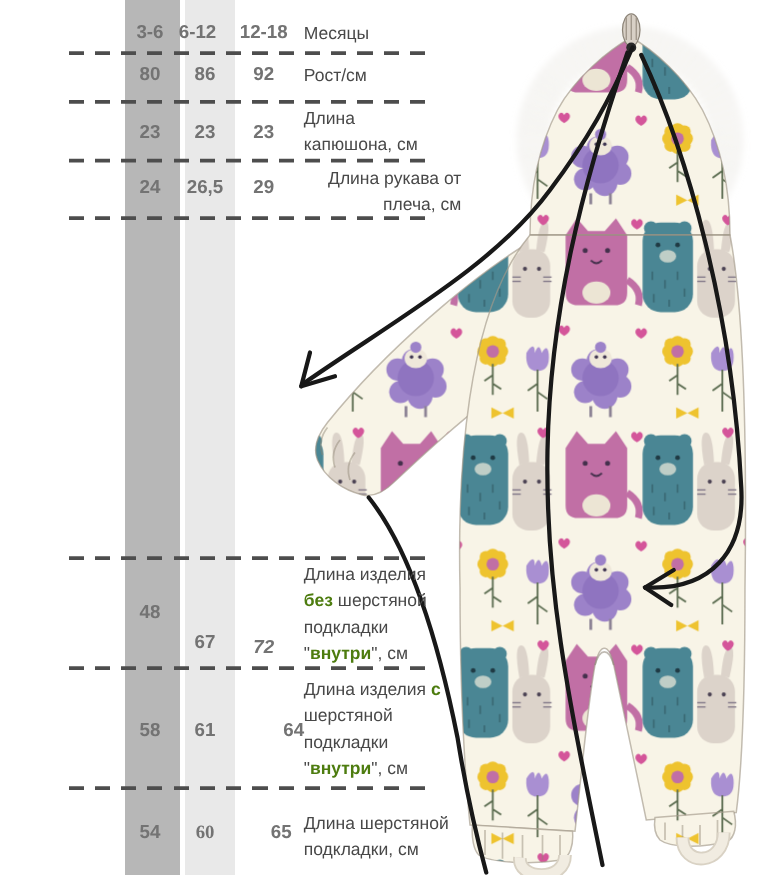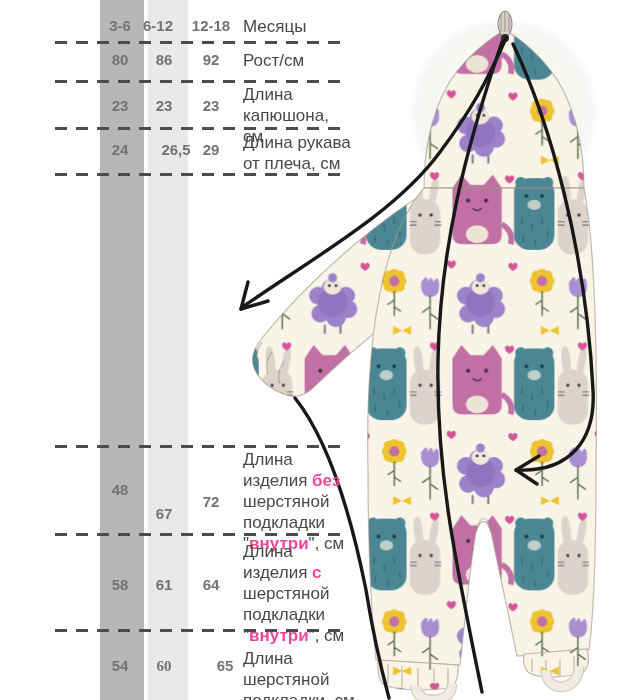--- a/index.html
+++ b/index.html
@@ -4,22 +4,22 @@
 <style>
   html,body{margin:0;padding:0;}
   body{width:624px;height:700px;position:relative;background:#ffffff;overflow:hidden;
        font-family:"Liberation Sans","DejaVu Sans",sans-serif;}
   .band{position:absolute;top:0;height:700px;z-index:1;}
   .dash{position:absolute;left:55px;width:293px;height:3px;z-index:2;
         background:repeating-linear-gradient(90deg,#4d4d4d 0 12px,transparent 12px 21px);}
   #table-layer{position:absolute;inset:0;z-index:3;}
   .num{position:absolute;width:44px;text-align:center;font-size:15px;font-weight:700;
        color:#737373;line-height:20px;}
-  .lbl{position:absolute;left:243px;font-size:17px;color:#484848;line-height:21px;}
-  .lbl b{font-weight:700;color:#ec4899;margin-top:40px;}
+  .lbl{position:absolute;left:243px;font-size:14px;color:#484848;line-height:21px;}
+  .lbl b{font-weight:700;color:#4d7c0f;margin-top:40px;}
   #art{position:absolute;inset:0;z-index:2;pointer-events:none;}
 </style>
 </head>
 <body>
 
 <div class="band" style="left: 100px; width: 44px; background: rgb(183, 183, 183);"></div>
 <div class="band" style="left: 148px; width: 40px; background: rgb(233, 233, 233);"></div>
 
 <div id="lines-layer">
     <div class="dash" style="top: 41px;"></div>
@@ -38,30 +38,30 @@
     <div class="lbl" style="left: 243px; top: 16px; width: 120px;">Месяцы</div>
     <div class="num" style="left: 98px; top: 50px;">80</div>
     <div class="num" style="left: 142px; top: 50px;">86</div>
     <div class="num" style="left: 189px; top: 50px;">92</div>
     <div class="lbl" style="left: 243px; top: 50px; width: 120px;"><span>Рост/см</span></div>
     <div class="num" style="left: 98px; top: 96px;">23</div>
     <div class="num" style="left: 142px; top: 96px;">23</div>
     <div class="num" style="left: 189px; top: 96px;">23</div>
     <div class="lbl" style="left: 243px; top: 84px; width: 95px;"><span>Длина капюшона, см</span></div>
     <div class="num" style="left: 98px; top: 140px;">24</div>
-    <div class="num" style="left: 154px; top: 140px;">26,5</div>
+    <div class="num" style="left: 142px; top: 140px;">26,5</div>
     <div class="num" style="left: 189px; top: 140px;">29</div>
-    <div class="lbl" style="left: 243px; top: 132px; width: 120px;"><span>Длина рукава от плеча, см</span></div>
+    <div class="lbl" style="left: 249px; top: 132px; width: 120px; text-align: right;"><span>Длина рукава от плеча, см</span></div>
     <div class="num" style="left: 98px; top: 480px;">48</div>
     <div class="num" style="left: 142px; top: 480px; margin-top: 24px;">67</div>
-    <div class="num" style="left: 189px; top: 492px;">72</div>
+    <div class="num" style="left: 189px; top: 508px; font-style: italic;">72</div>
     <div class="lbl" style="left: 243px; top: 449px; width: 110px;"><span>Длина изделия </span><b>без</b><span> шерстяной подкладки "</span><b>внутри</b><span>", см</span></div>
     <div class="num" style="left: 98px; top: 575px;">58</div>
     <div class="num" style="left: 142px; top: 575px;">61</div>
-    <div class="num" style="left: 189px; top: 575px;">64</div>
+    <div class="num" style="left: 189px; top: 575px; padding-left: 24px;">64</div>
     <div class="lbl" style="left: 243px; top: 541px; width: 115px;"><span>Длина изделия </span><b>с</b><span> шерстяной подкладки "</span><b>внутри</b><span>", см</span></div>
     <div class="num" style="left: 98px; top: 656px;">54</div>
     <div class="num" style="left: 142px; top: 656px; font-family: Liberation Serif, serif;">60</div>
     <div class="num" style="left: 189px; top: 656px; margin-left: 14px;">65</div>
     <div class="lbl" style="left: 243px; top: 648px; width: 125px;"><span>Длина шерстяной подкладки, см</span></div>
   </div>
 
 <svg id="art" viewBox="0 0 624 700" xmlns="http://www.w3.org/2000/svg">
   <defs>
     <filter id="blur0" x="-20%" y="-20%" width="140%" height="140%">

